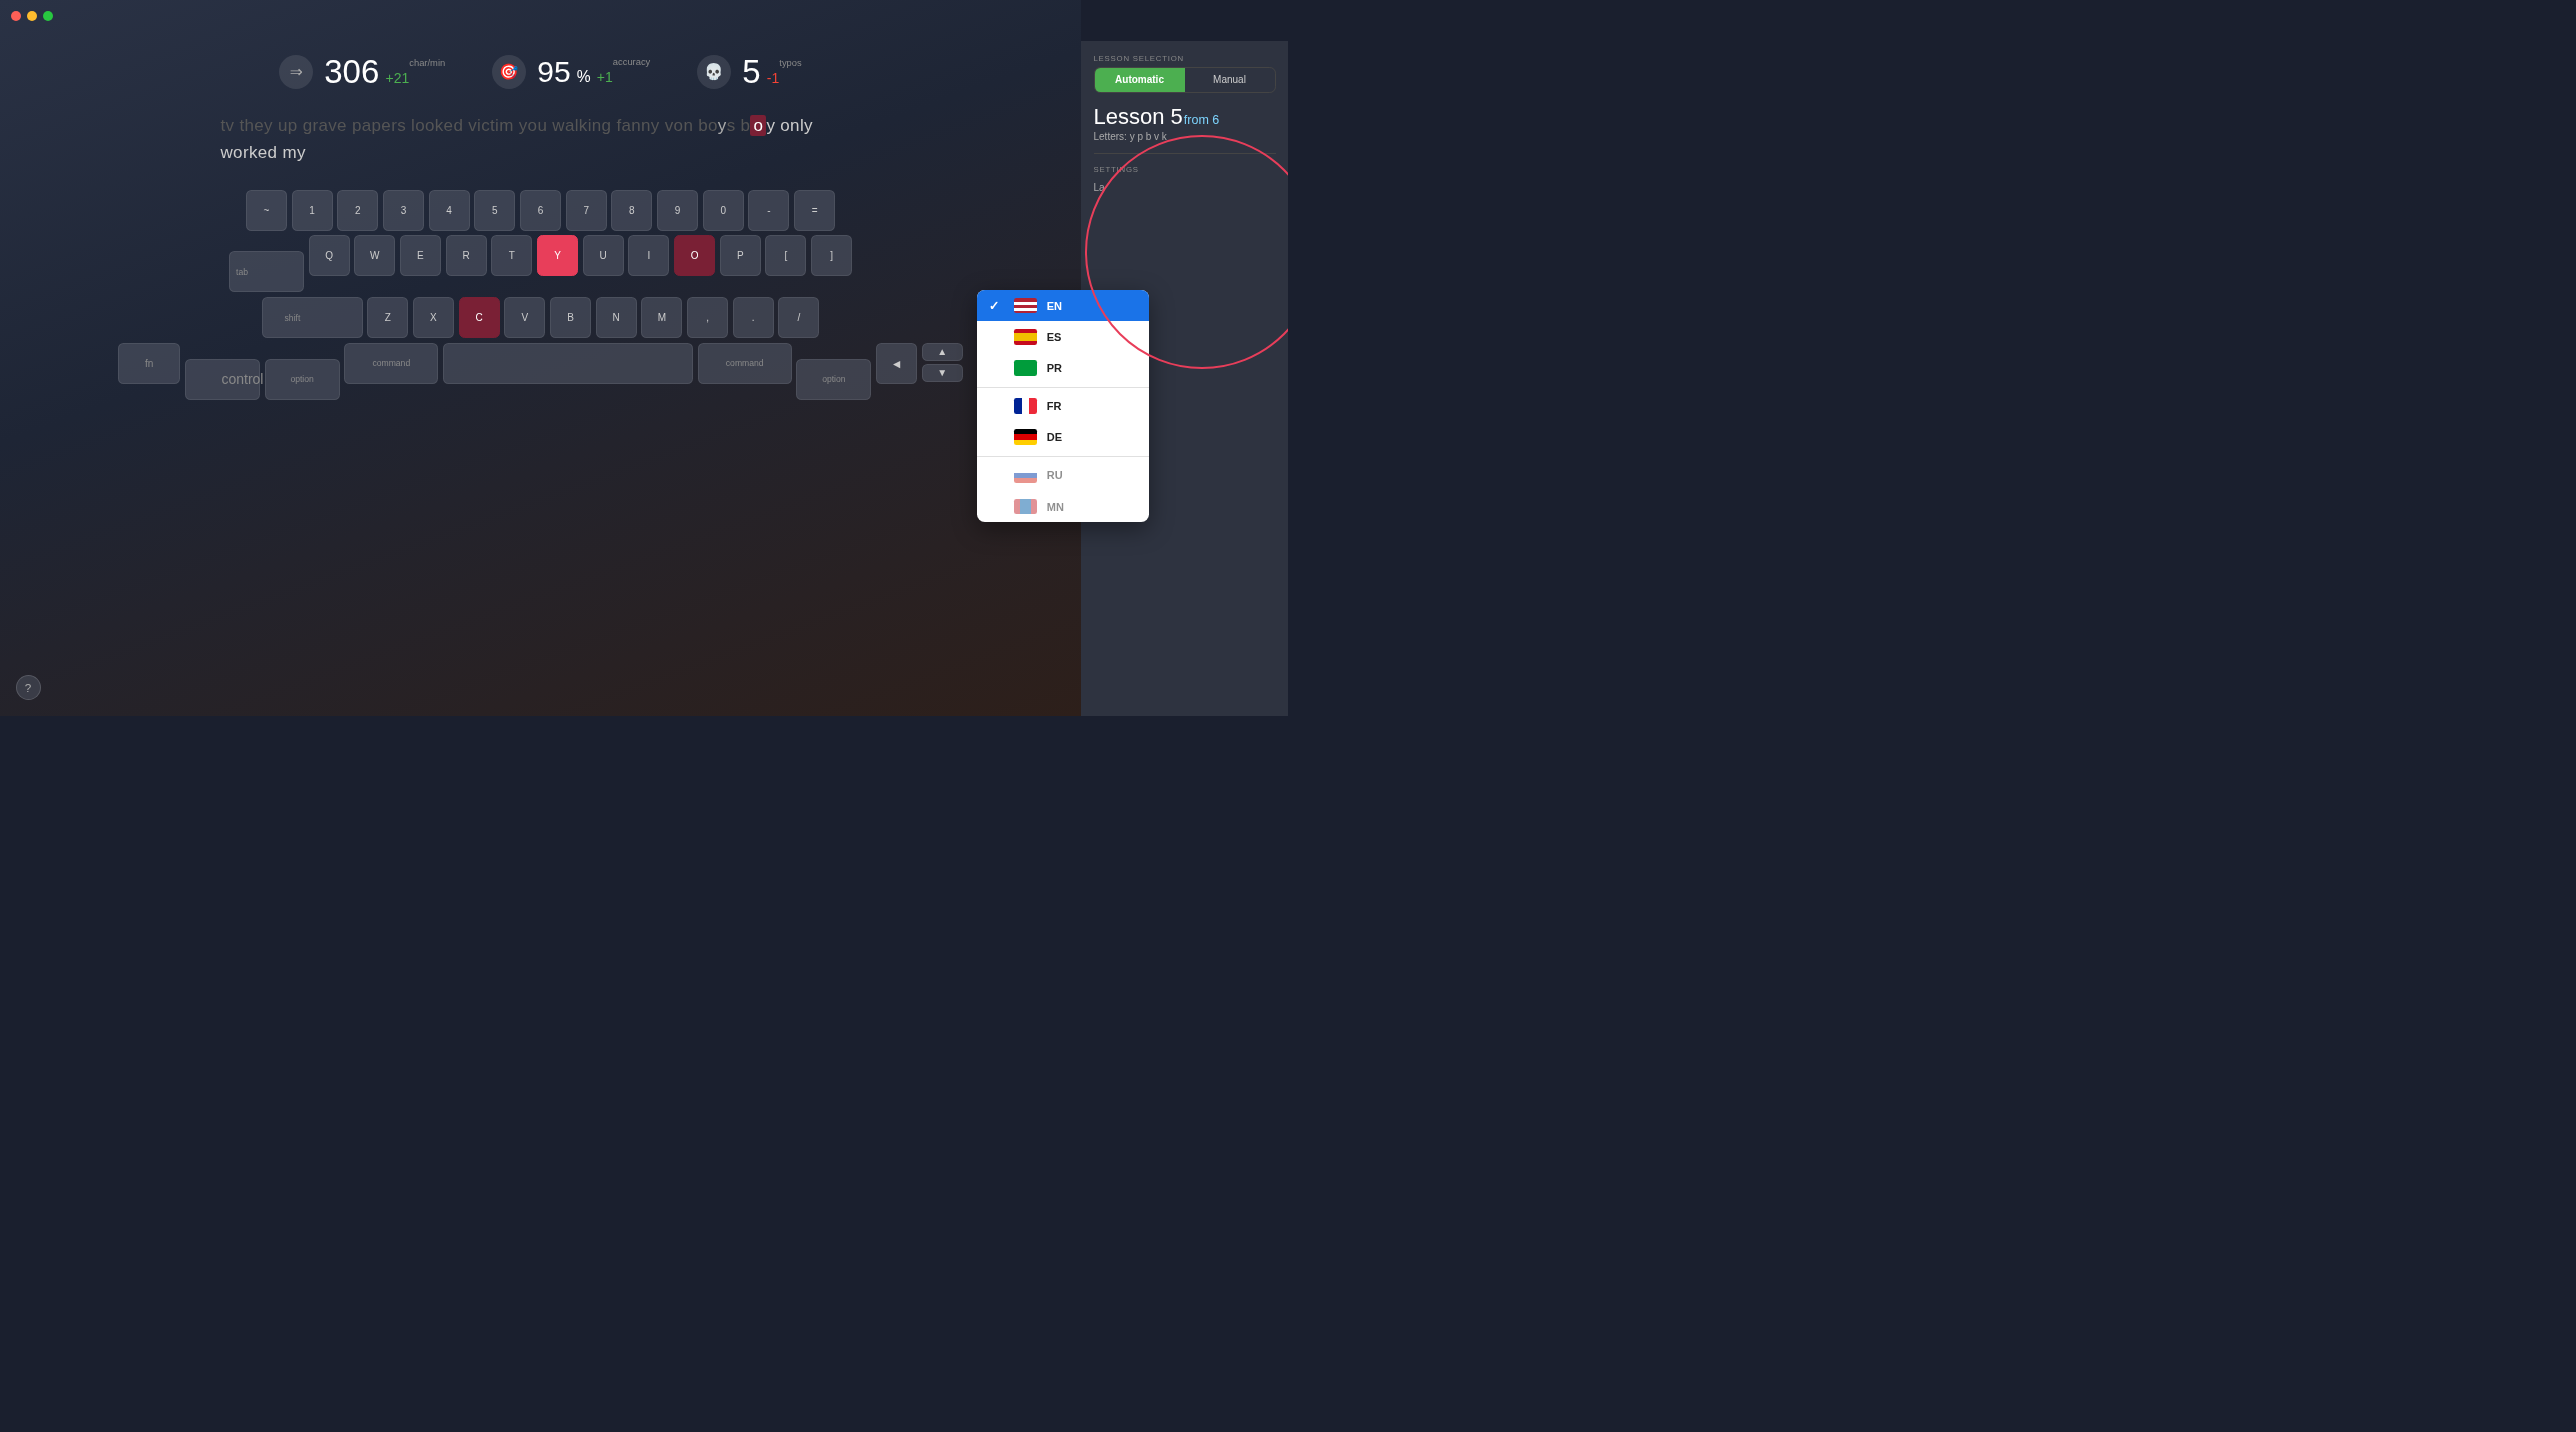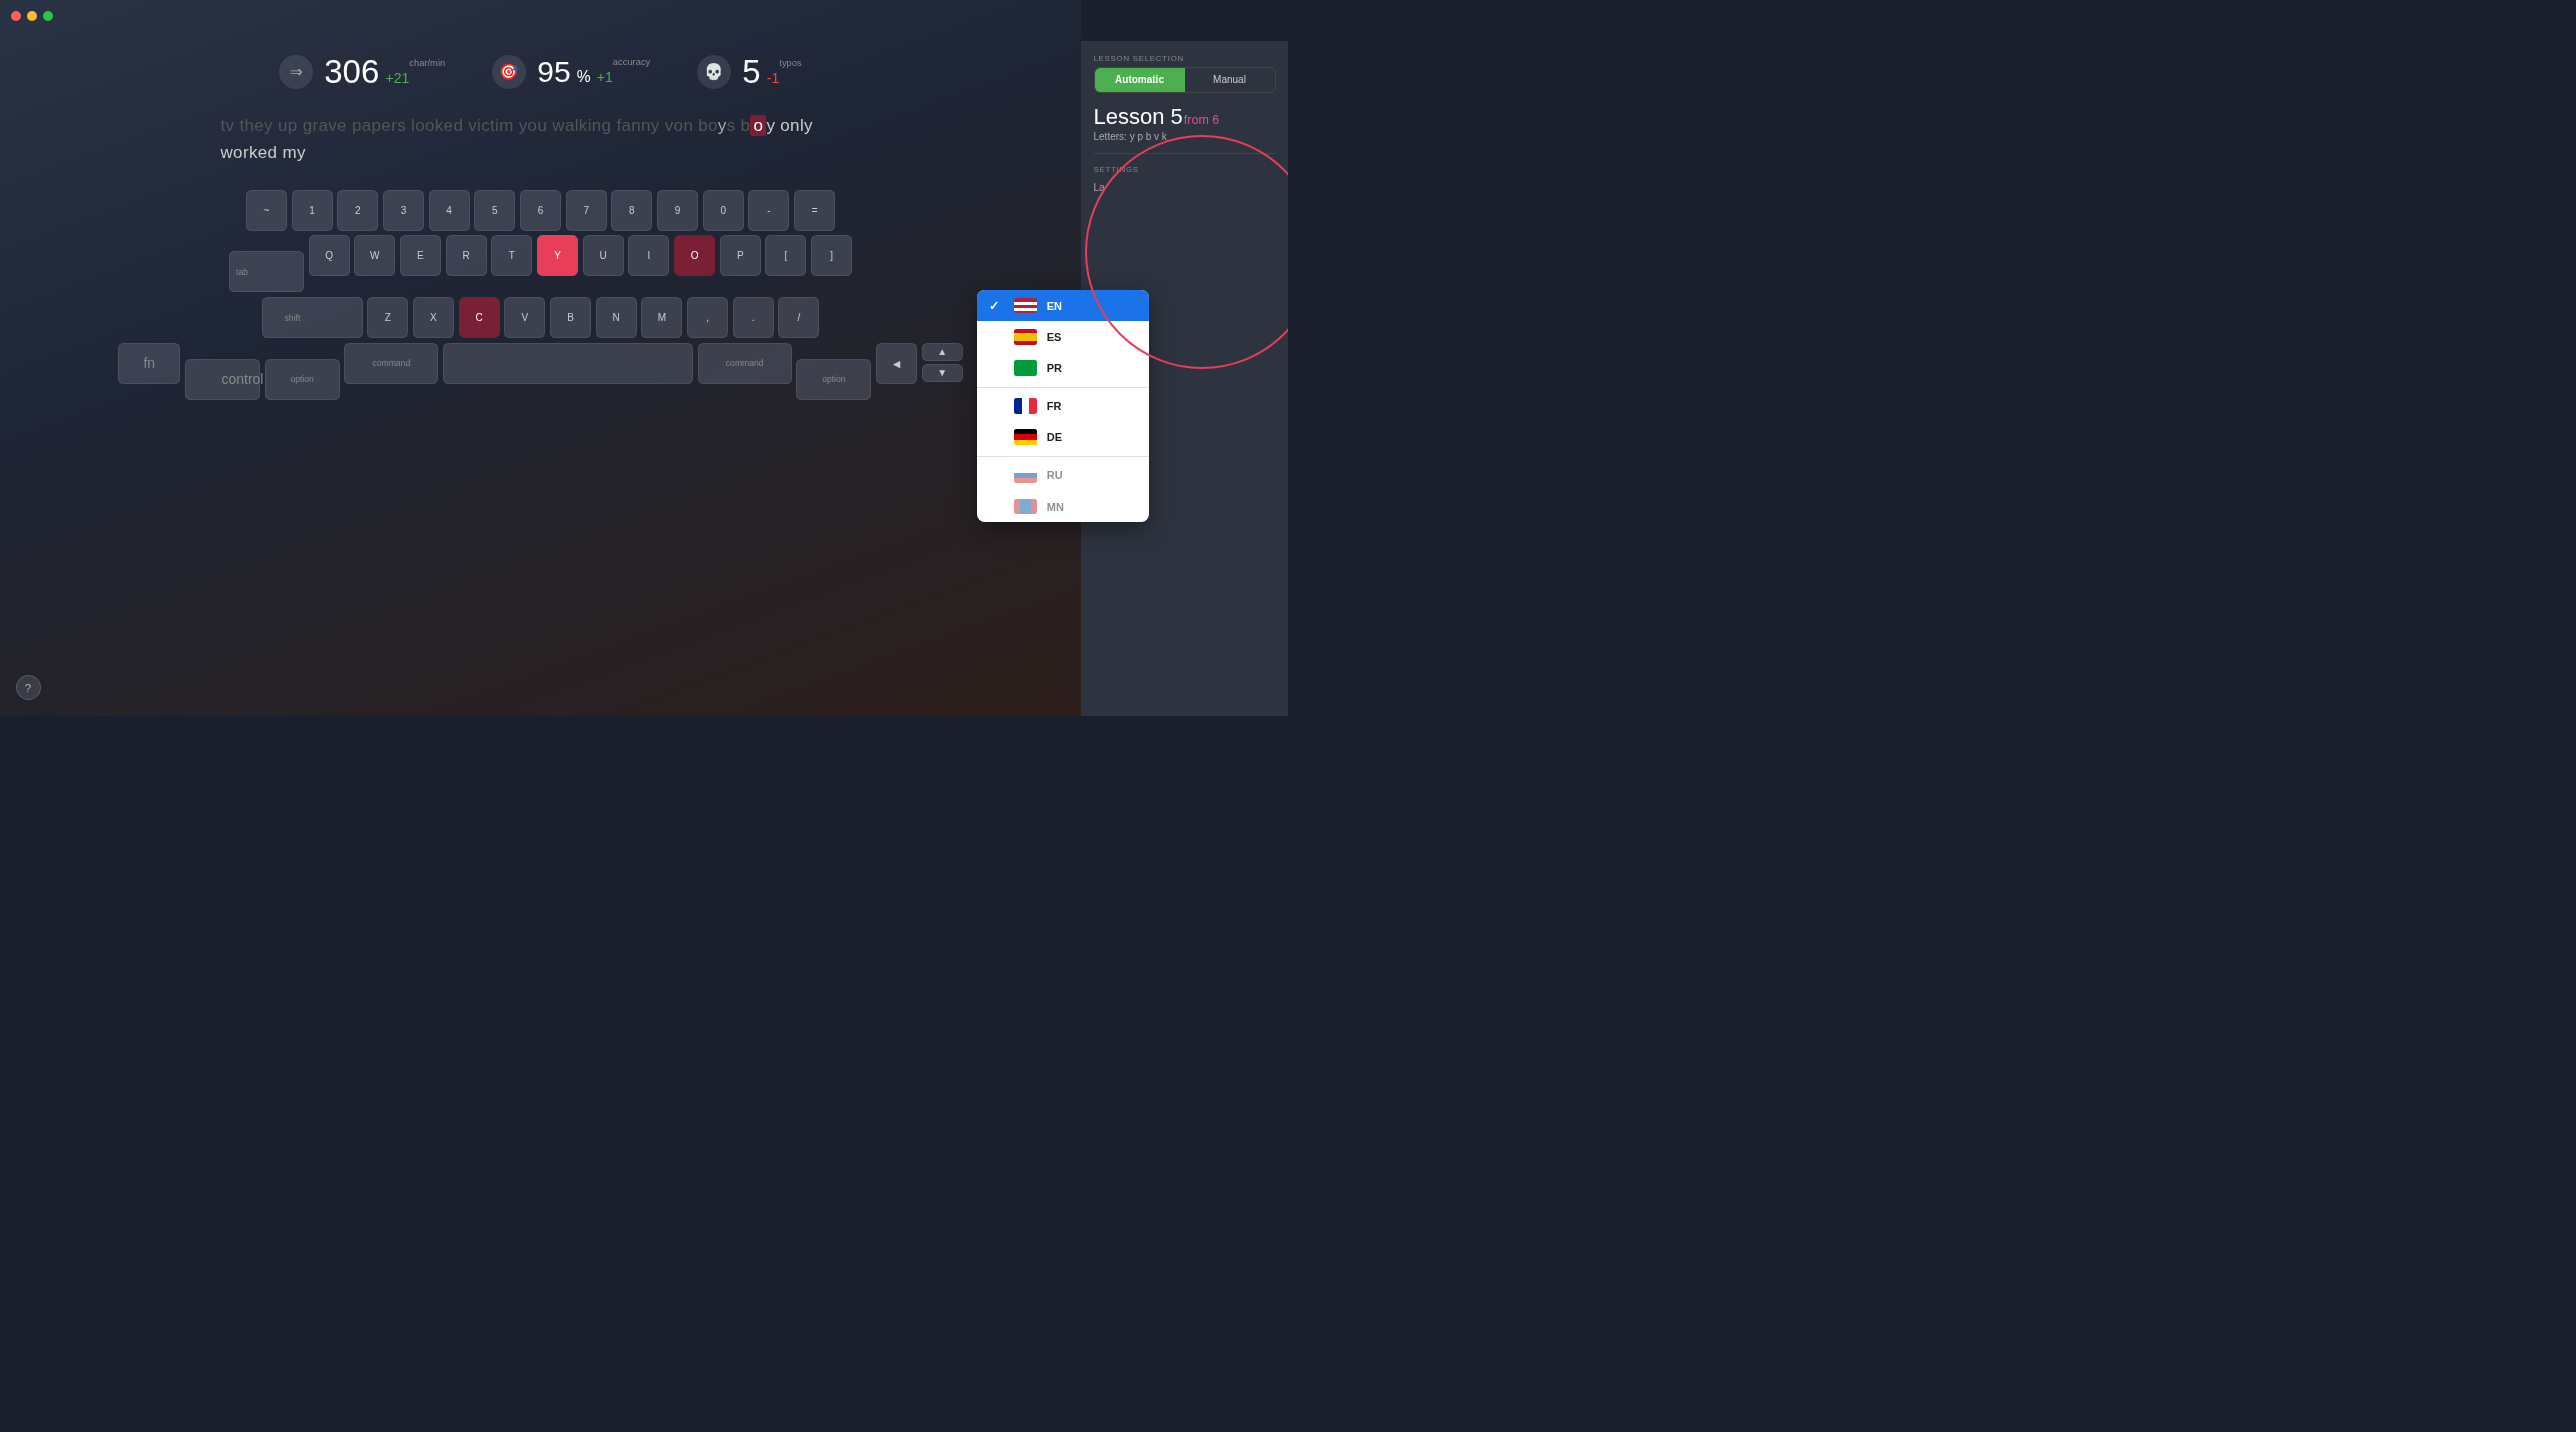--- a/index.html
+++ b/index.html
@@ -391,21 +391,21 @@
       <div class="key">V</div>
       <div class="key">B</div>
       <div class="key">N</div>
       <div class="key">M</div>
       <div class="key">,</div>
       <div class="key">.</div>
       <div class="key">/</div>
     </div>
 
     <div class="key-row">
-      <div class="key key-wide" style="font-size:14px;color:#888;">fn</div>
+      <div class="key key-wide" style="font-size:10px;color:#888;">fn</div>
       <div class="key key-wider" style="font-size:14px;color:#888;padding-left:40px;">control</div>
       <div class="key key-wider" style="font-size:8.6px;color:#888;">option</div>
       <div class="key key-widest" style="font-size:8.6px;color:#888;">command</div>
       <div class="key key-space"></div>
       <div class="key key-widest" style="font-size:8.6px;color:#888;">command</div>
       <div class="key key-wider" style="font-size:8.6px;color:#888;">option</div>
       <div class="key" style="font-size:9.4px;">◀</div>
       <div style="display:flex;flex-direction:column;gap:3.1px;">
         <div class="key" style="height:18px;min-width:41px;">▲</div>
         <div class="key" style="height:18px;min-width:41px;">▼</div>
@@ -421,21 +421,21 @@
     <div class="sidebar-section-title">LESSON SELECTION</div>
     <div class="lesson-selection-row">
       <div class="ls-btn active">Automatic</div>
       <div class="ls-btn">Manual</div>
     </div>
   </div>
 
   <div>
     <div style="display:flex;align-items:baseline;gap:1px;">
       <span class="lesson-title">Lesson 5</span>
-      <span style="font-size:12.5px;color:#ec4899;">from 6</span>
+      <span style="font-size:12.5px;color:#7dd3fc;">from 6</span>
     </div>
     <div class="lesson-subtitle">Letters: y p b v k</div>
   </div>
 
   <div style="height:0.8px;background:#444;"></div>
 
   <div style="position:relative;">
     <div class="sidebar-section-title">SETTINGS</div>
 
     <div class="settings-row">

